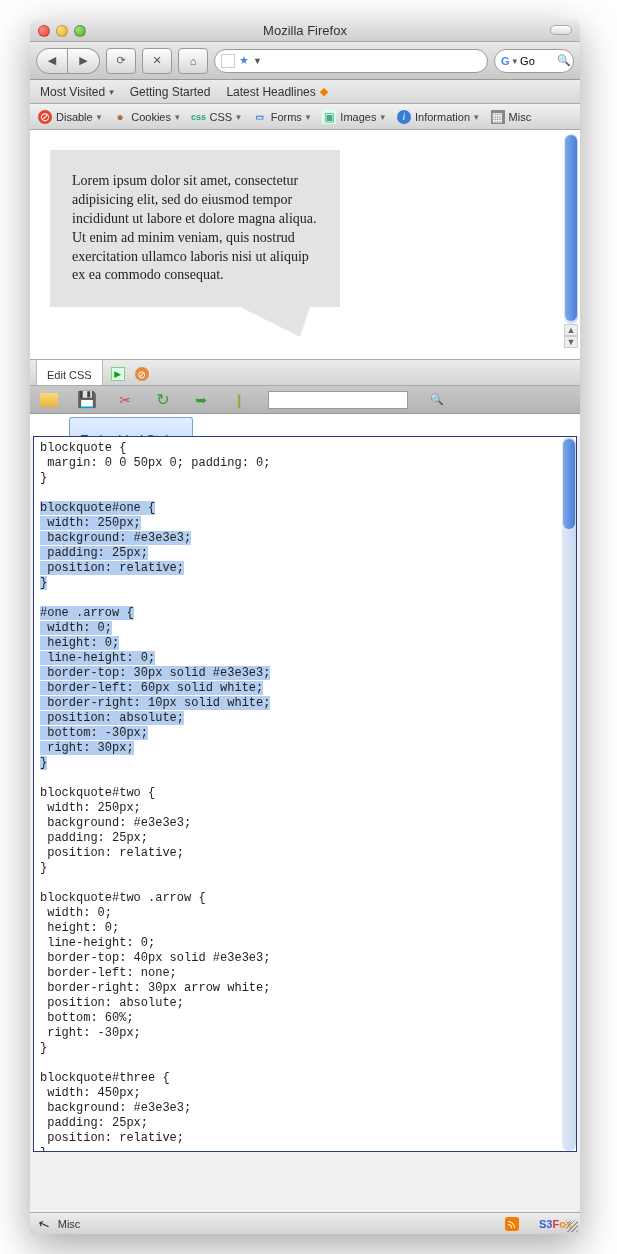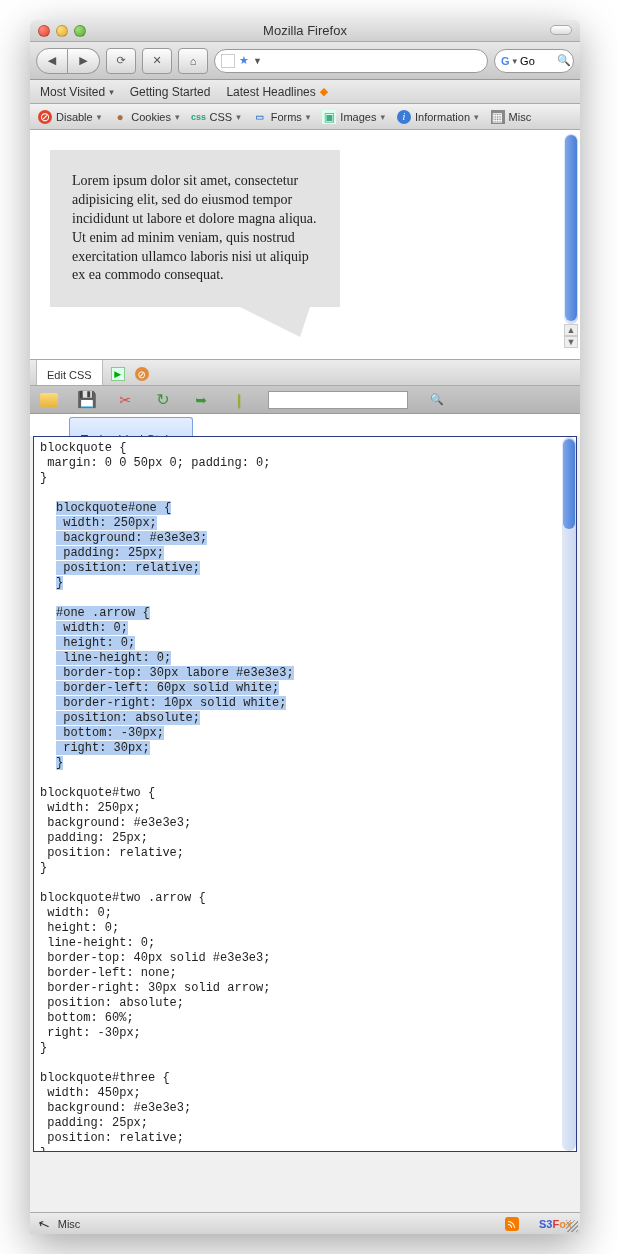--- a/index.html
+++ b/index.html
@@ -161,21 +161,21 @@
   background:linear-gradient(#e4efff,#c8dcfa); border:1px solid #7aa3de;
   border-bottom:1px solid #2a3b82; padding:14px 10px;
   font-size:13px; color:#2a3b82; border-radius:3px 3px 0 0;margin-left:36px;
 }
 .code-area {
   background:#fff; border:1px solid #2a3b82; margin:0 3px 3px;
   height:716px; overflow:hidden; position:relative;
   font-family:"Courier New",monospace; font-size:12px; line-height:15px;
 }
 .code-content { padding:4px 6px; white-space:pre; color:#222;}
-.hl { background:#b3cef1;margin-left:16px; }
+.hl { background:#b3cef1; }
 .code-area .sb-track { position:absolute; right:0; top:0; bottom:0; width:14px;}
 .statusbar {
   position:absolute; bottom:0; left:0; right:0; height:22px;
   background:linear-gradient(#ececec,#d4d4d4);
   border-top:1px solid #aaa;
   display:flex; align-items:center; padding:0 8px; gap:8px;
   font-size:11px; color:#333;
 }
 .statusbar .spacer{flex:1;}
 .s3fox { font-weight:bold; }
@@ -325,42 +325,42 @@
 <span class="hl"> width: 250px;</span>
 <span class="hl"> background: #e3e3e3;</span>
 <span class="hl"> padding: 25px;</span>
 <span class="hl"> position: relative;</span>
 <span class="hl">}</span>
 
 <span class="hl">#one .arrow {</span>
 <span class="hl"> width: 0;</span>
 <span class="hl"> height: 0;</span>
 <span class="hl"> line-height: 0;</span>
-<span class="hl"> border-top: 30px labore #e3e3e3;</span>
+<span class="hl"> border-top: 30px solid #e3e3e3;</span>
 <span class="hl"> border-left: 60px solid white;</span>
 <span class="hl"> border-right: 10px solid white;</span>
 <span class="hl"> position: absolute;</span>
 <span class="hl"> bottom: -30px;</span>
 <span class="hl"> right: 30px;</span>
 <span class="hl">}</span>
 
 <span>blockquote#two {</span>
 <span> width: 250px;</span>
 <span> background: #e3e3e3;</span>
 <span> padding: 25px;</span>
 <span> position: relative;</span>
 <span>}</span>
 
 <span>blockquote#two .arrow {</span>
 <span> width: 0;</span>
 <span> height: 0;</span>
 <span> line-height: 0;</span>
 <span> border-top: 40px solid #e3e3e3;</span>
 <span> border-left: none;</span>
-<span> border-right: 30px solid arrow;</span>
+<span> border-right: 30px arrow white;</span>
 <span> position: absolute;</span>
 <span> bottom: 60%;</span>
 <span> right: -30px;</span>
 <span>}</span>
 
 <span>blockquote#three {</span>
 <span> width: 450px;</span>
 <span> background: #e3e3e3;</span>
 <span> padding: 25px;</span>
 <span> position: relative;</span>

